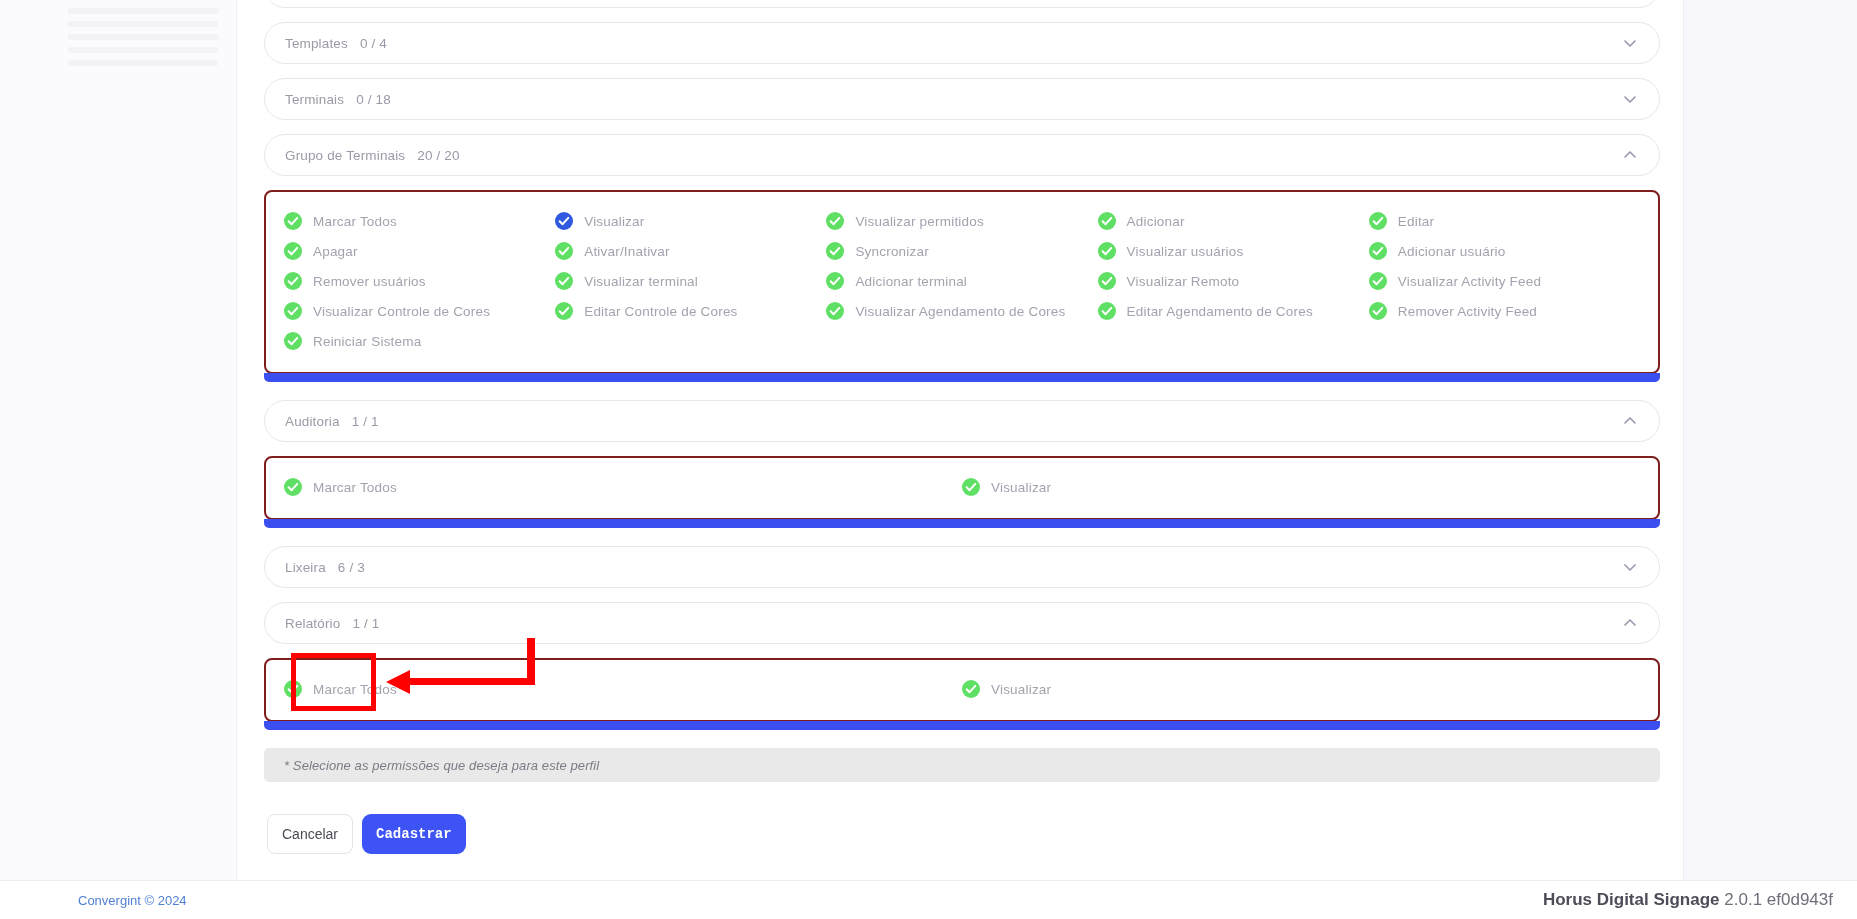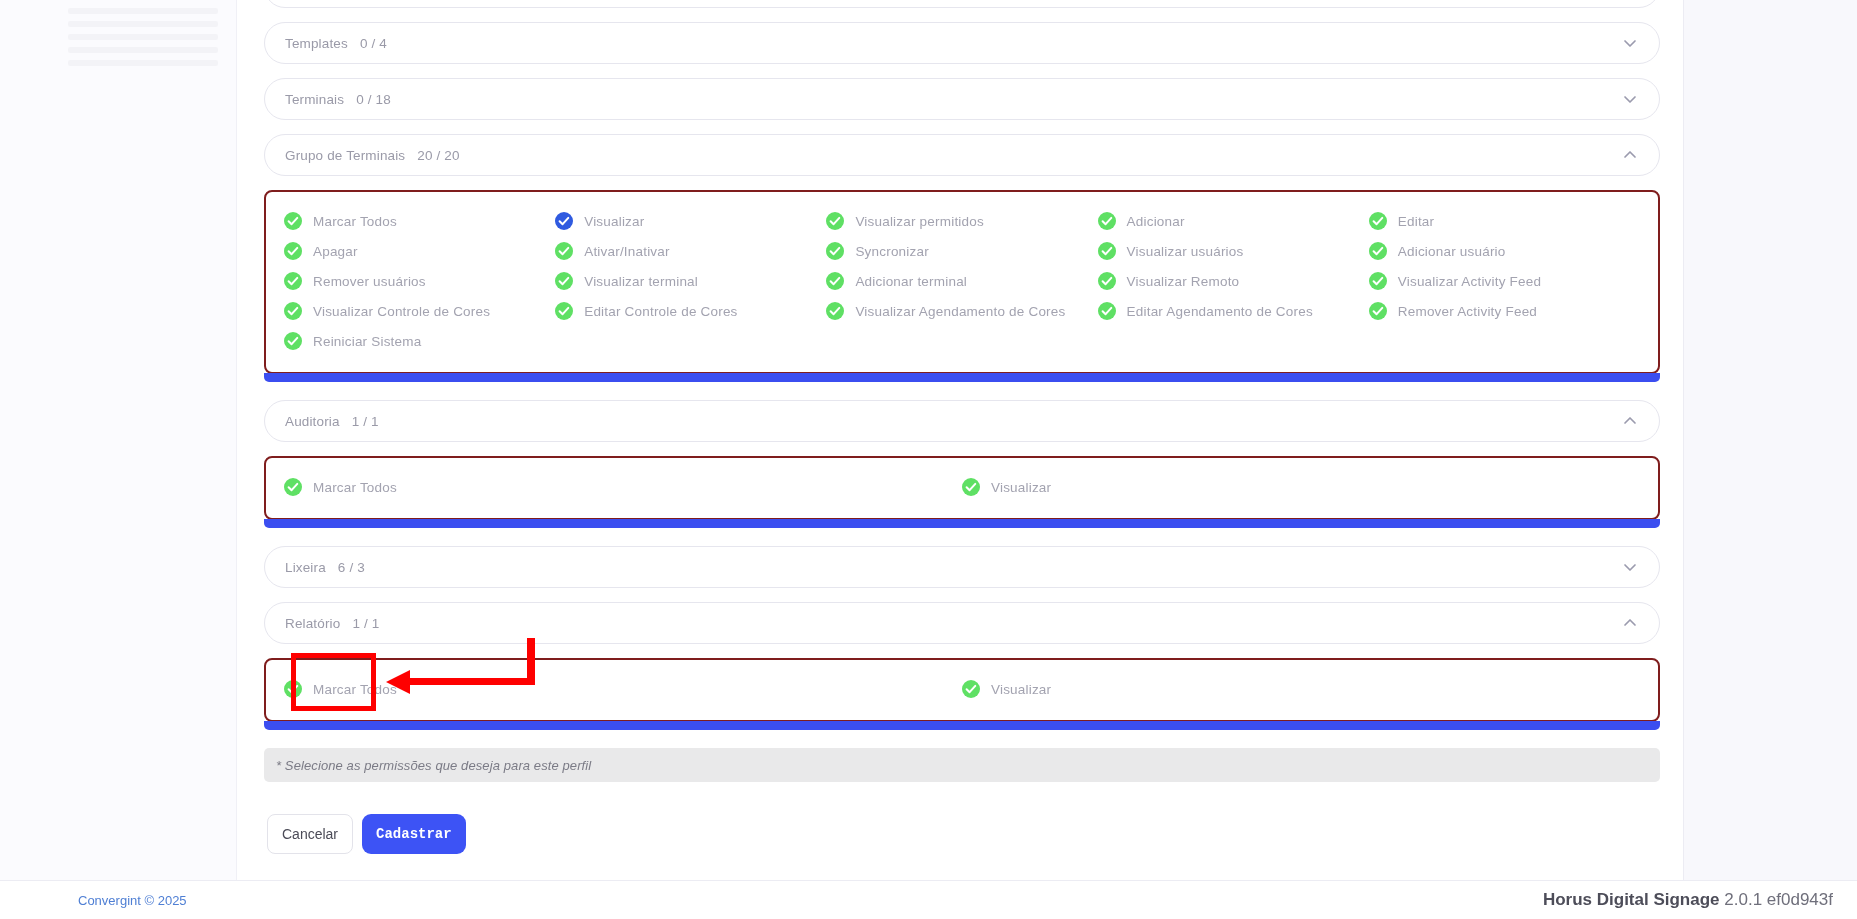--- a/index.html
+++ b/index.html
@@ -105,21 +105,21 @@
     border-radius: 0 0 5px 5px;
     margin-bottom: 18px;
     margin-top: -1px;
   }
 
   .note-bar {
     height: 34px;
     background: #e9e9ea;
     border-radius: 5px;
     display: flex; align-items: center;
-    padding: 0 12px;
+    padding: 0 20px;
     box-sizing: border-box;
     margin-top: 16px;
   }
   .note-bar span {
     font-size: 13px; color: #7b7b86; font-style: italic; letter-spacing: .1px;
   }
 
   .btn-row {
     display: flex; align-items: center;
     margin-top: 32px;
@@ -507,21 +507,21 @@
           <span>* Selecione as permissões que deseja para este perfil</span>
         </div>
         <div class="btn-row">
           <button class="btn-cancel">Cancelar</button>
           <button class="btn-submit">Cadastrar</button>
         </div>
       </div>
   </div>
 
   <div class="footer">
-    <div class="footer-left">Convergint © 2025</div>
+    <div class="footer-left">Convergint © 2024</div>
     <div class="footer-right">
       <b>Horus Digital Signage</b>
       <span class="ver">2.0.1 ef0d943f</span>
     </div>
   </div>
 
   <div class="anno-box"></div>
   <div class="anno-vline"></div>
   <div class="anno-hline"></div>
   <div class="anno-head"></div>

